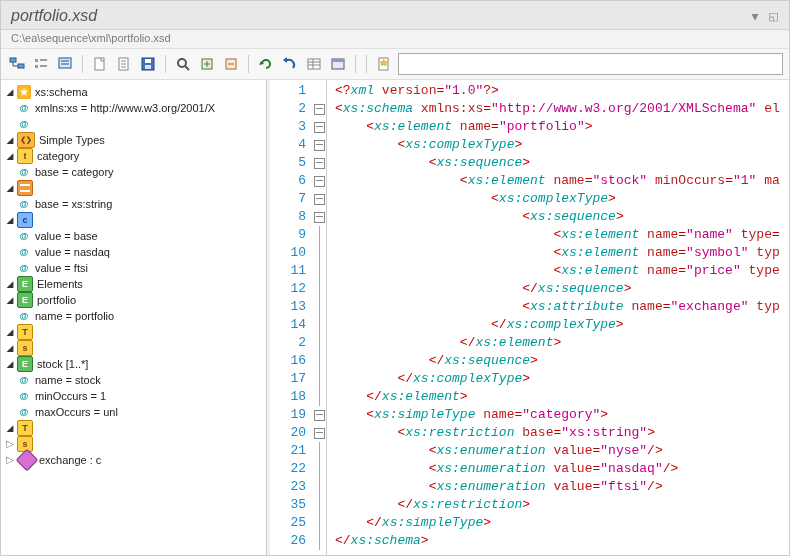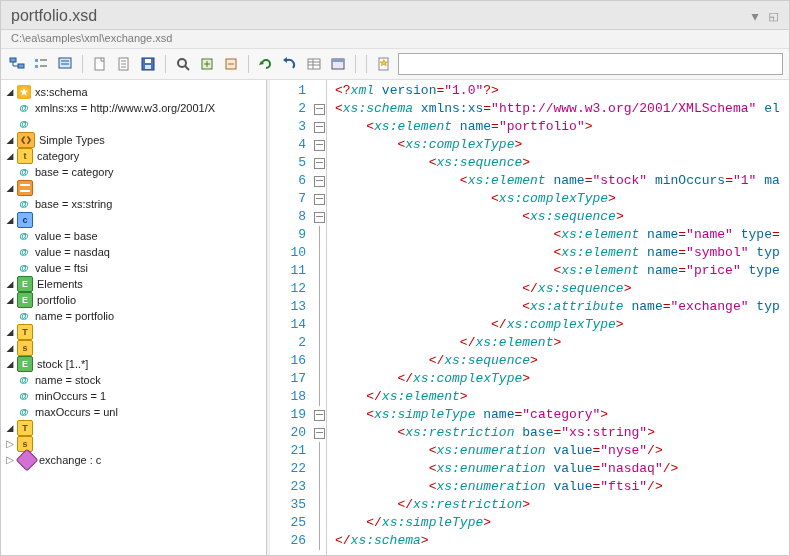--- a/index.html
+++ b/index.html
@@ -27,20 +27,21 @@
     align-items: center;
     justify-content: space-between;
     padding: 6px 10px 4px 10px;
     background: #e8e8e8;
     border-bottom: 1px solid #d0d0d0;
   }
   .titlebar .title {
     font-size: 16px;
     color: #555;
     font-weight: 400;
+    font-style: italic;
   }
   .titlebar .title-right {
     display: flex;
     gap: 10px;
     align-items: center;
     color: #888;
     font-size: 14px;
   }
   .pathbar {
     padding: 2px 10px 4px 10px;
@@ -260,40 +261,40 @@
     flex: 1;
     font-family: "Courier New", monospace;
     font-size: 13px;
     padding: 2px 0 2px 8px;
     overflow: hidden;
     white-space: pre;
   }
   .code .cl { height: 18px; line-height: 18px; }
   .tok-delim { color: #c00000; }
   .tok-tag   { color: #009999; font-style: italic; }
-  .tok-attr  { color: #0369a1; }
+  .tok-attr  { color: #b91c1c; }
   .tok-val   { color: #c00080; }
 
   svg { display:block; }
 </style>
 </head>
 <body>
 
 <div class="window">
 
   <div class="titlebar">
     <div class="title">portfolio.xsd</div>
     <div class="title-right">
       <span style="cursor:pointer">▾</span>
       <span style="font-size:11px;cursor:pointer">◱</span>
     </div>
   </div>
 
   <div class="pathbar">
-    <span>C:\ea\samples\xml\exchange.xsd</span>
+    <span>C:\ea\sequence\xml\portfolio.xsd</span>
   </div>
 
   <div class="toolbar">
     <div class="tb-btn">
         <svg width="16" height="16">
           <rect x="1" y="2" width="6" height="4" fill="#6aa1d8" stroke="#23548a"></rect>
           <rect x="9" y="8" width="6" height="4" fill="#6aa1d8" stroke="#23548a"></rect>
           <path d="M4 6 V10 H9" stroke="#23548a" fill="none"></path>
         </svg>
       </div>

